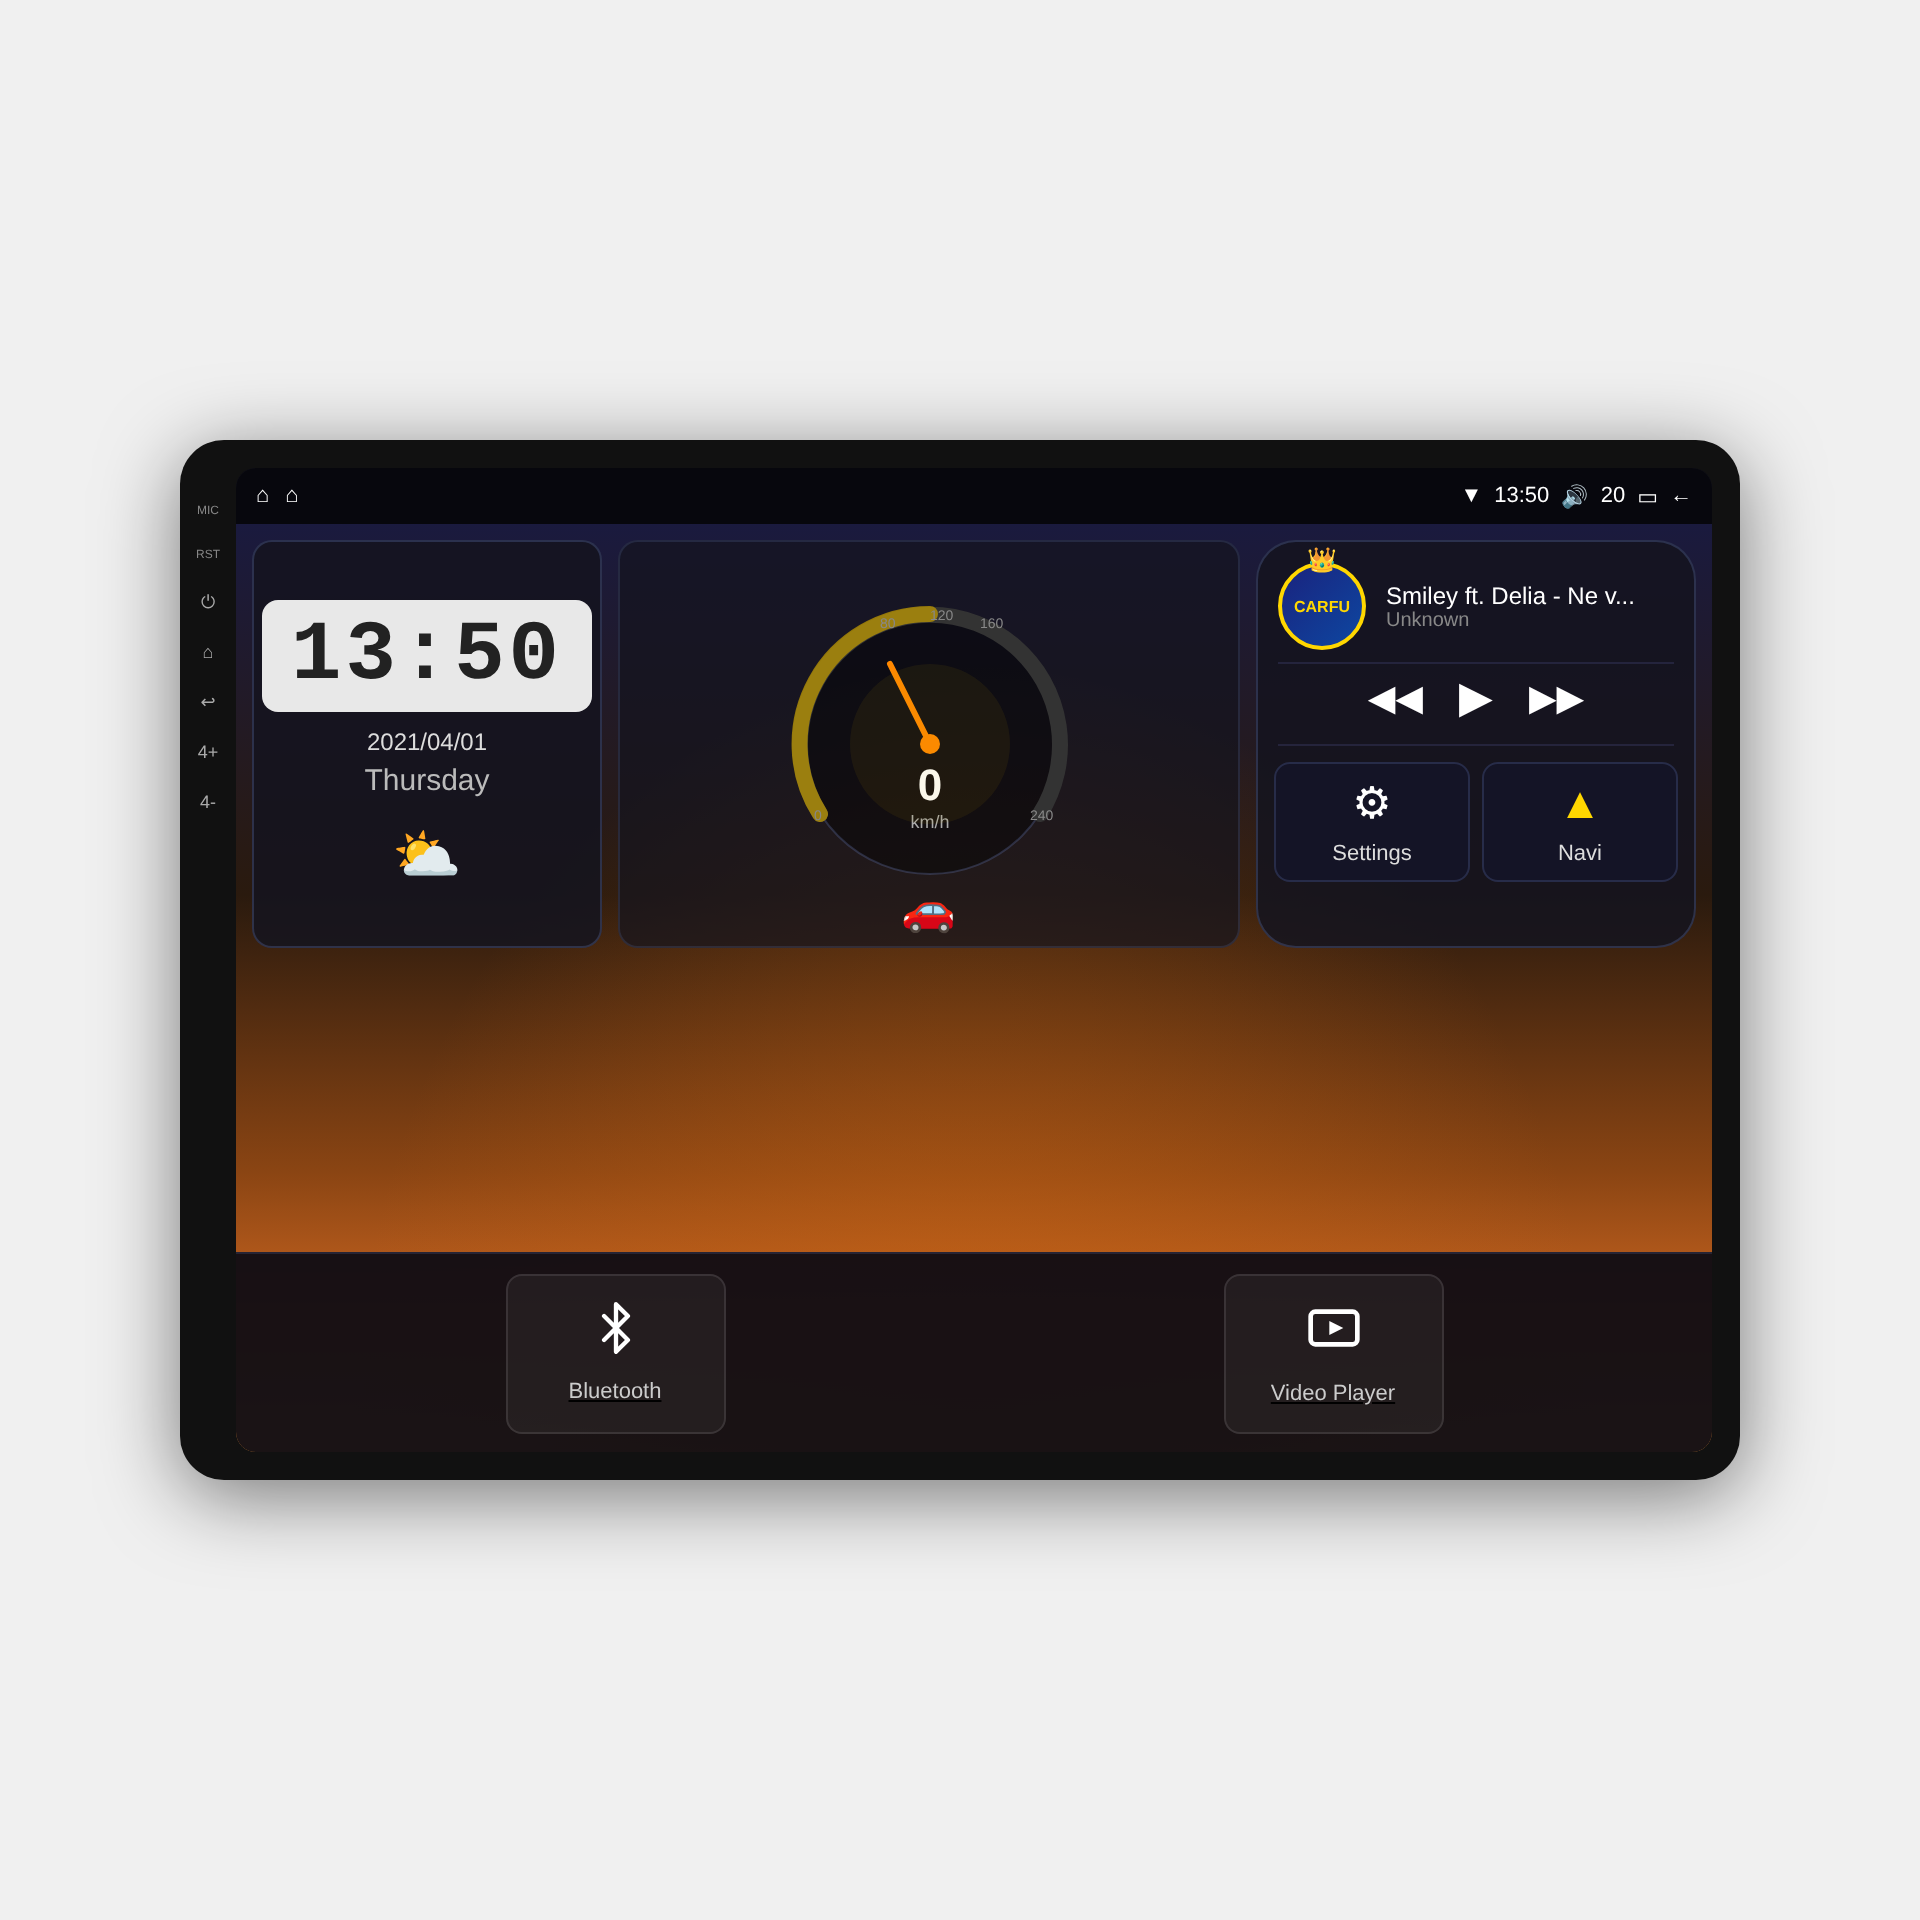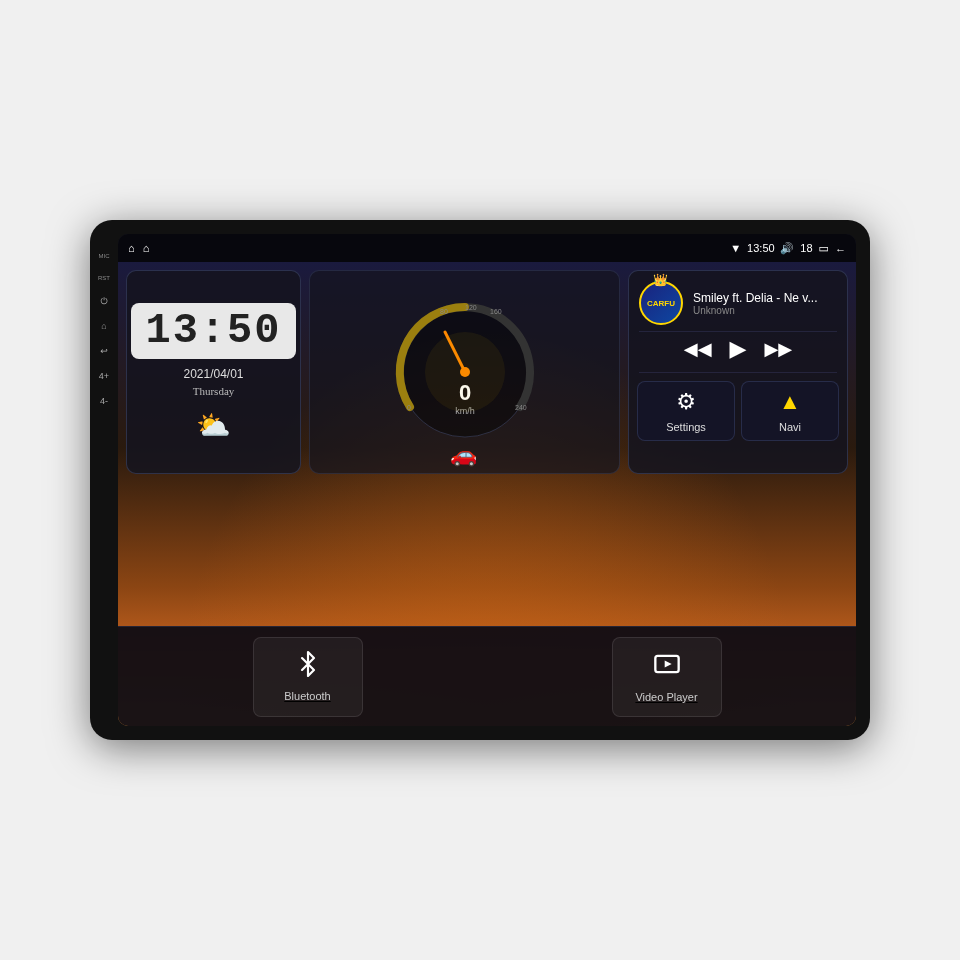--- a/index.html
+++ b/index.html
@@ -152,23 +152,22 @@
 
     .clock-date {
       color: #ddd;
       font-size: 12px;
       text-align: center;
       margin-bottom: 4px;
     }
 
     .clock-day {
       color: #bbb;
-      font-size: 11px;
+      font-size: 15px;
       margin-bottom: 8px;
-      font-family: Liberation Serif, serif;
     }
 
     .weather-icon {
       font-size: 28px;
       margin-top: 4px;
     }
 
     
     .speedo-widget {
       flex: 1;
@@ -202,21 +201,21 @@
 
     .car-icon {
       font-size: 22px;
       color: #fff;
     }
 
     
     .music-widget {
       width: 220px;
       background: rgba(20,20,30,0.85);
-      border-radius: 10px;
+      border-radius: 20px;
       border: 1px solid rgba(100,120,180,0.3);
       display: flex;
       flex-direction: column;
       flex-shrink: 0;
     }
 
     .music-top {
       display: flex;
       align-items: center;
       padding: 10px 10px 6px;
@@ -372,21 +371,21 @@
 
     <div class="status-bar">
       <div class="status-left">
         <span>⌂</span>
         <span>⌂</span>
       </div>
       <div class="status-right">
         <span>▼</span>
         <span>13:50</span>
         <span>🔊</span>
-        <span>18</span>
+        <span>20</span>
         <span>▭</span>
         <span>←</span>
       </div>
     </div>
 
     <div class="main-content">
       <div class="road-overlay"></div>
 
       <div class="widgets-row">
 

